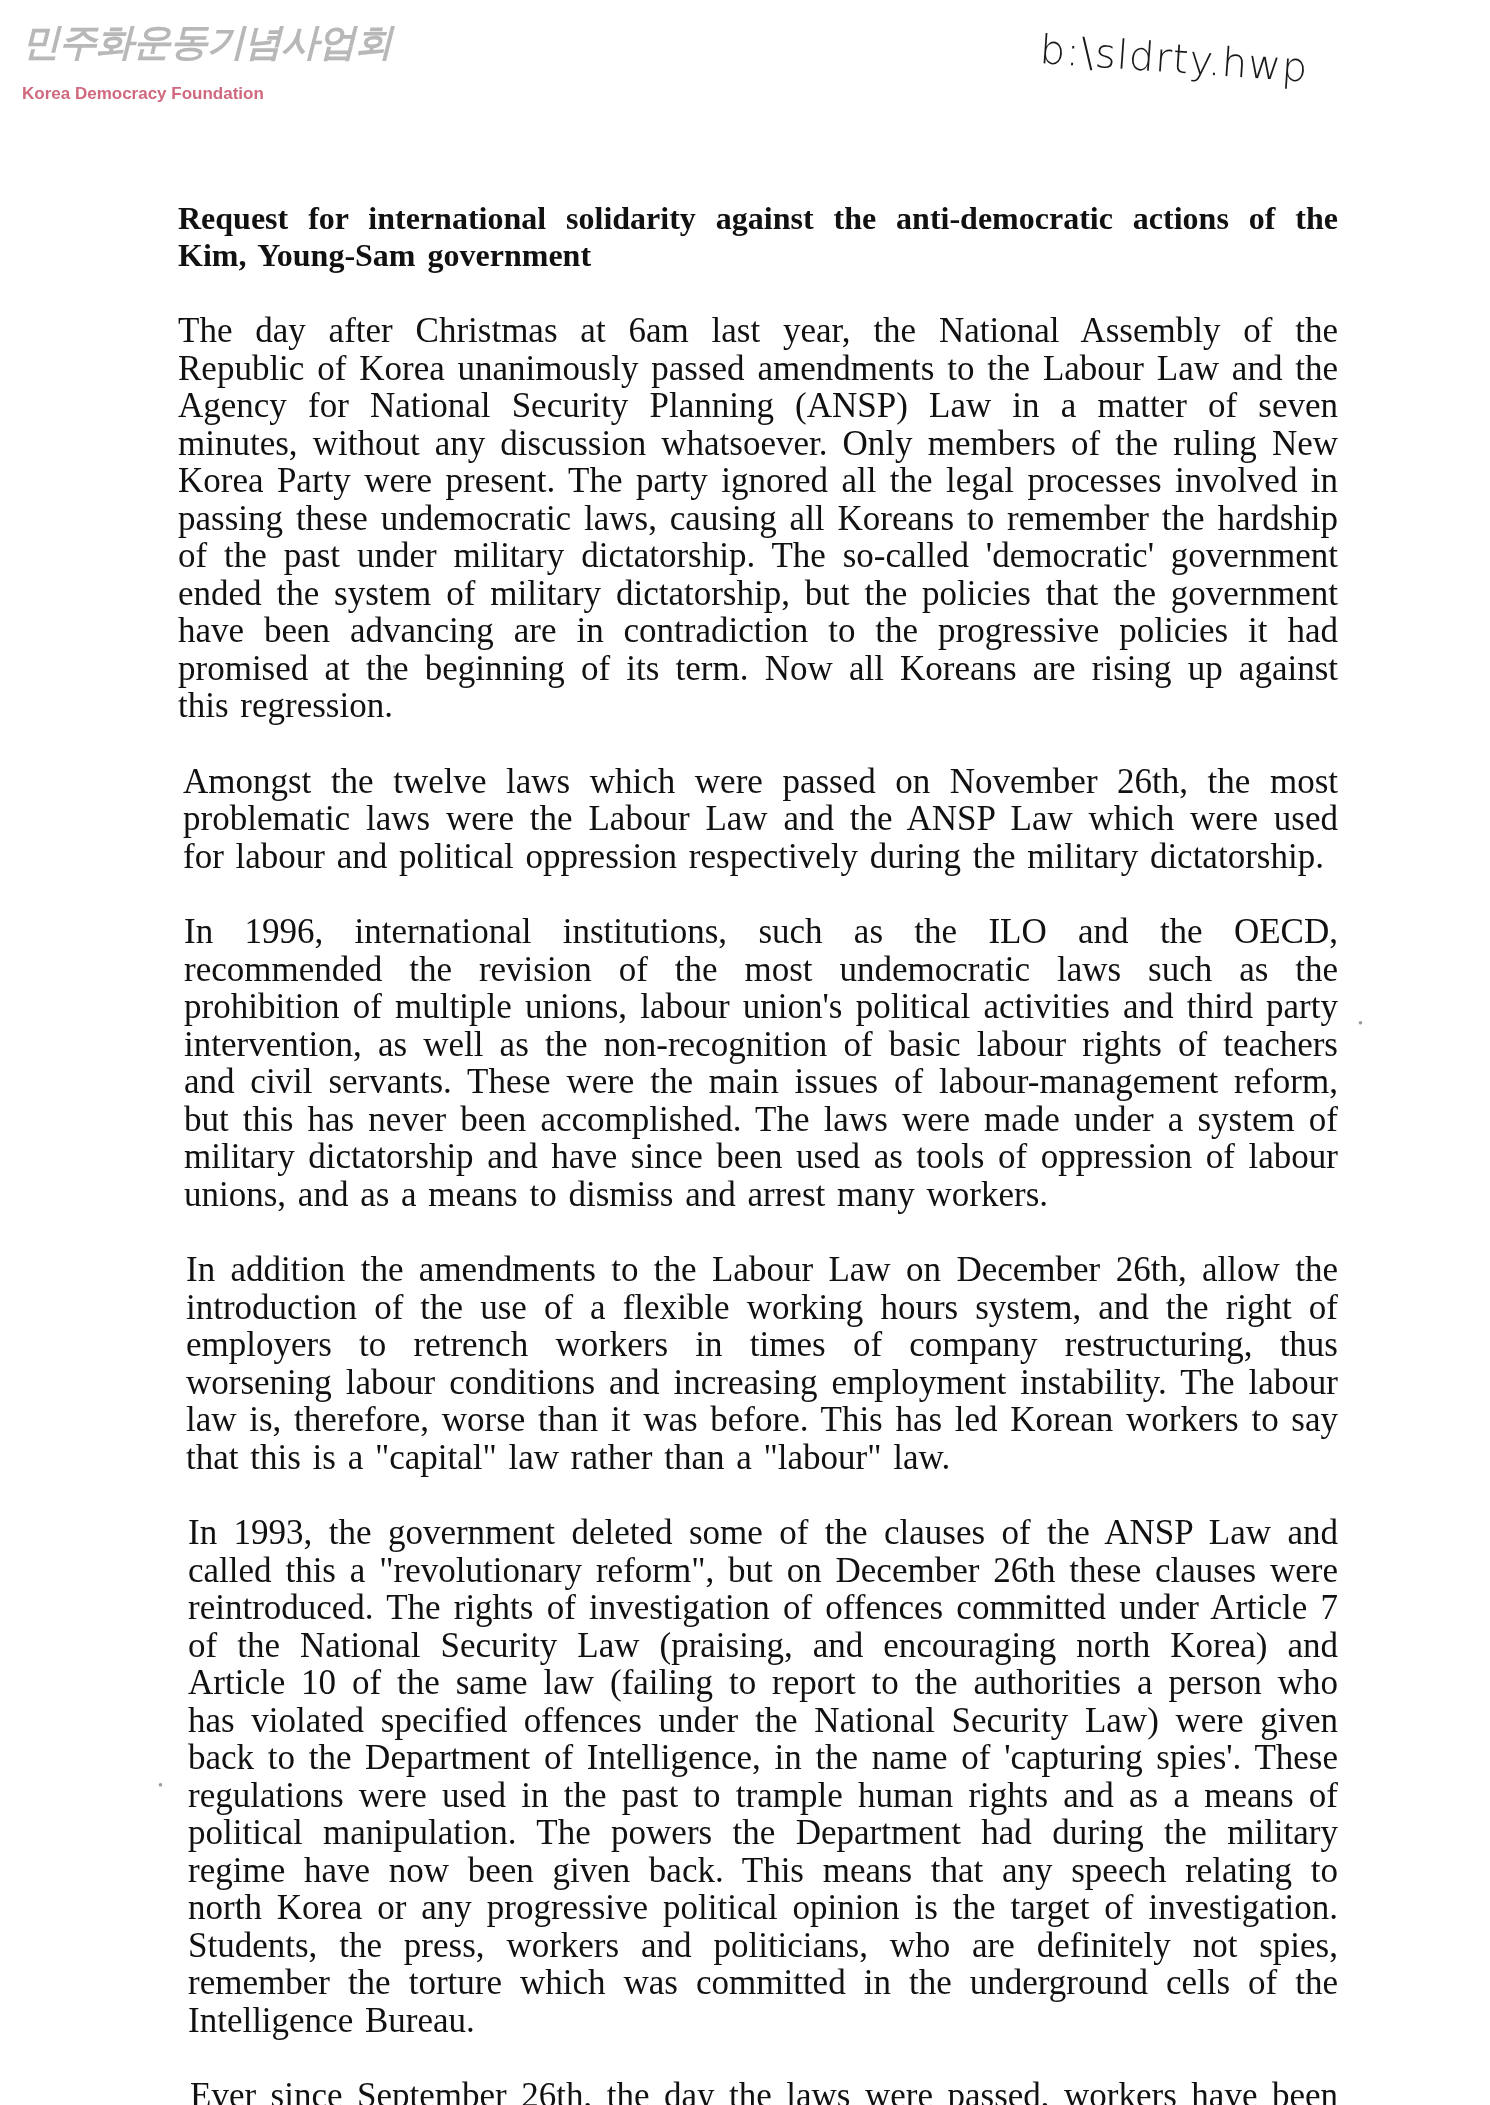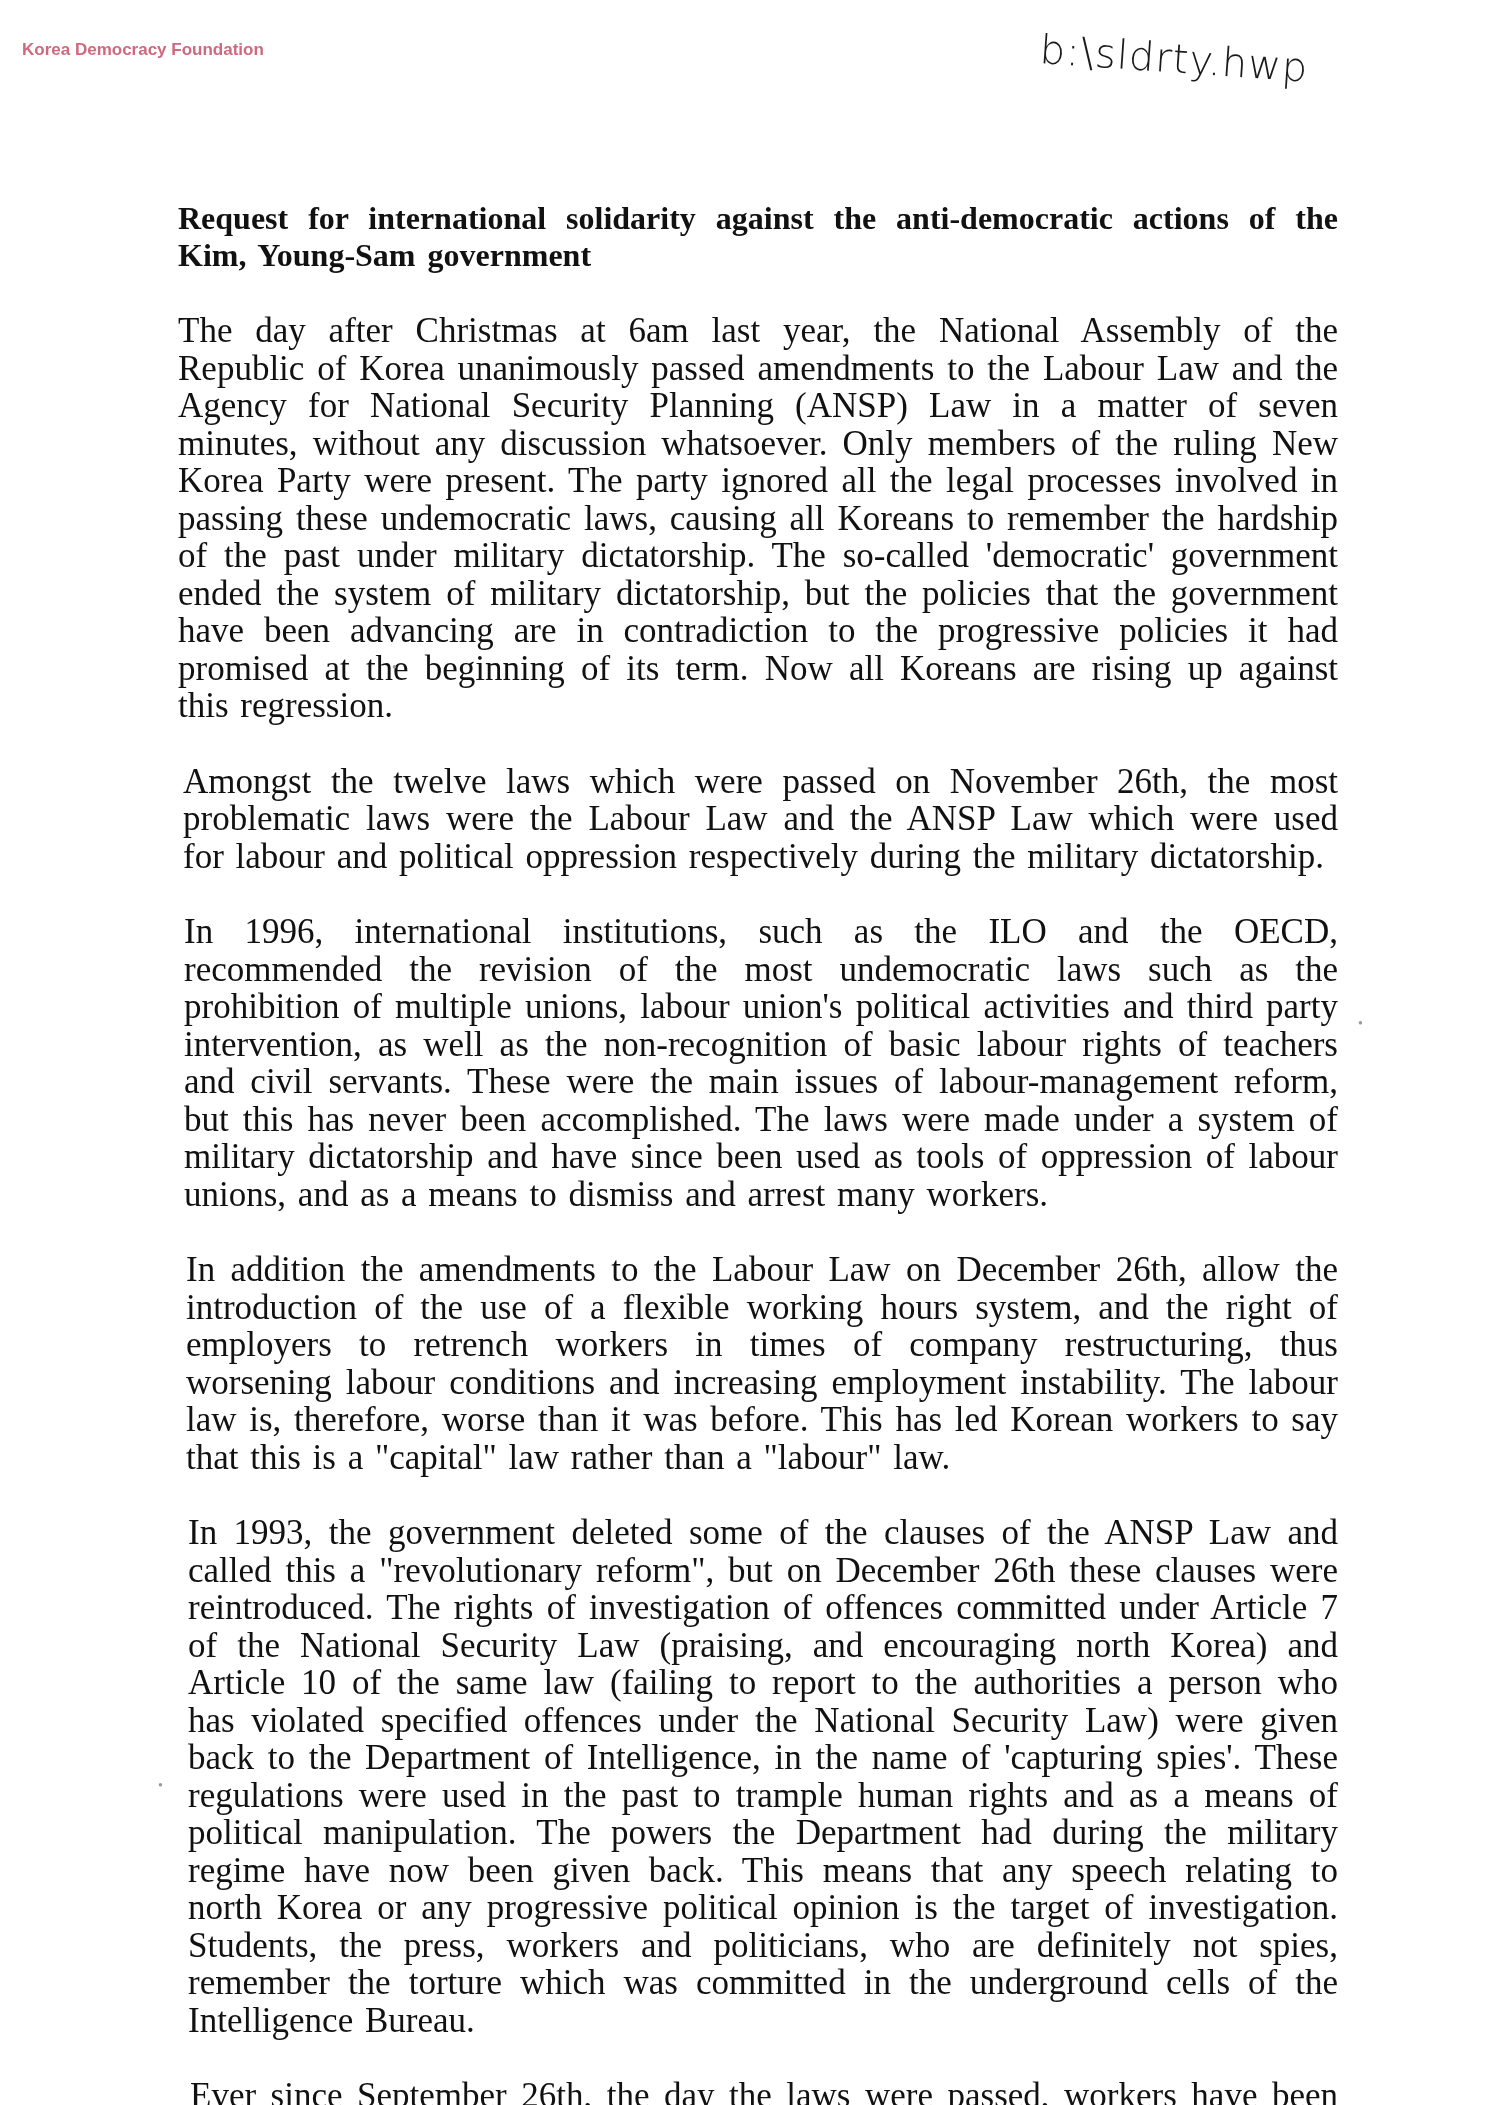--- a/index.html
+++ b/index.html
@@ -83,20 +83,21 @@
     .speck {
       position: absolute;
       color: #999;
       font-size: 14px;
     }
   </style>
 </head>
 <body>
 
 <div class="logo">
+  <div class="logo-korean">민주화운동기념사업회</div>
   <div class="logo-english">Korea Democracy Foundation</div>
 </div>
 
 <div class="handwritten">b:\sldrty.hwp</div>
 
 <div class="page">
   <div class="title">Request for international solidarity against the anti-democratic actions of the Kim, Young-Sam government</div>
   <p class="para">The day after Christmas at 6am last year, the National Assembly of the Republic of Korea unanimously passed amendments to the Labour Law and the Agency for National Security Planning (ANSP) Law in a matter of seven minutes, without any discussion whatsoever. Only members of the ruling New Korea Party were present.  The party ignored all the legal processes involved in passing these undemocratic laws, causing all Koreans to remember the hardship of the past under military dictatorship.  The so-called 'democratic' government ended the system of military dictatorship, but the policies that the government have been advancing are in contradiction to the progressive policies it had promised at the beginning of its term.  Now all Koreans are rising up against this regression.</p>
   <p class="para p2">Amongst the twelve laws which were passed on November 26th, the most problematic laws were the Labour Law and the ANSP Law which were used for labour and political oppression respectively during the military dictatorship.</p>
   <p class="para p3">In 1996, international institutions, such as the ILO and the OECD, recommended the revision of the most undemocratic laws such as the prohibition of multiple unions, labour union's political activities and third party intervention, as well as the non-recognition of basic labour rights of teachers and civil servants.  These were the main issues of labour-management reform, but this has never been accomplished.  The laws were made under a system of military dictatorship and have since been used as tools of oppression of labour unions, and as a means to dismiss and arrest many workers.</p>

